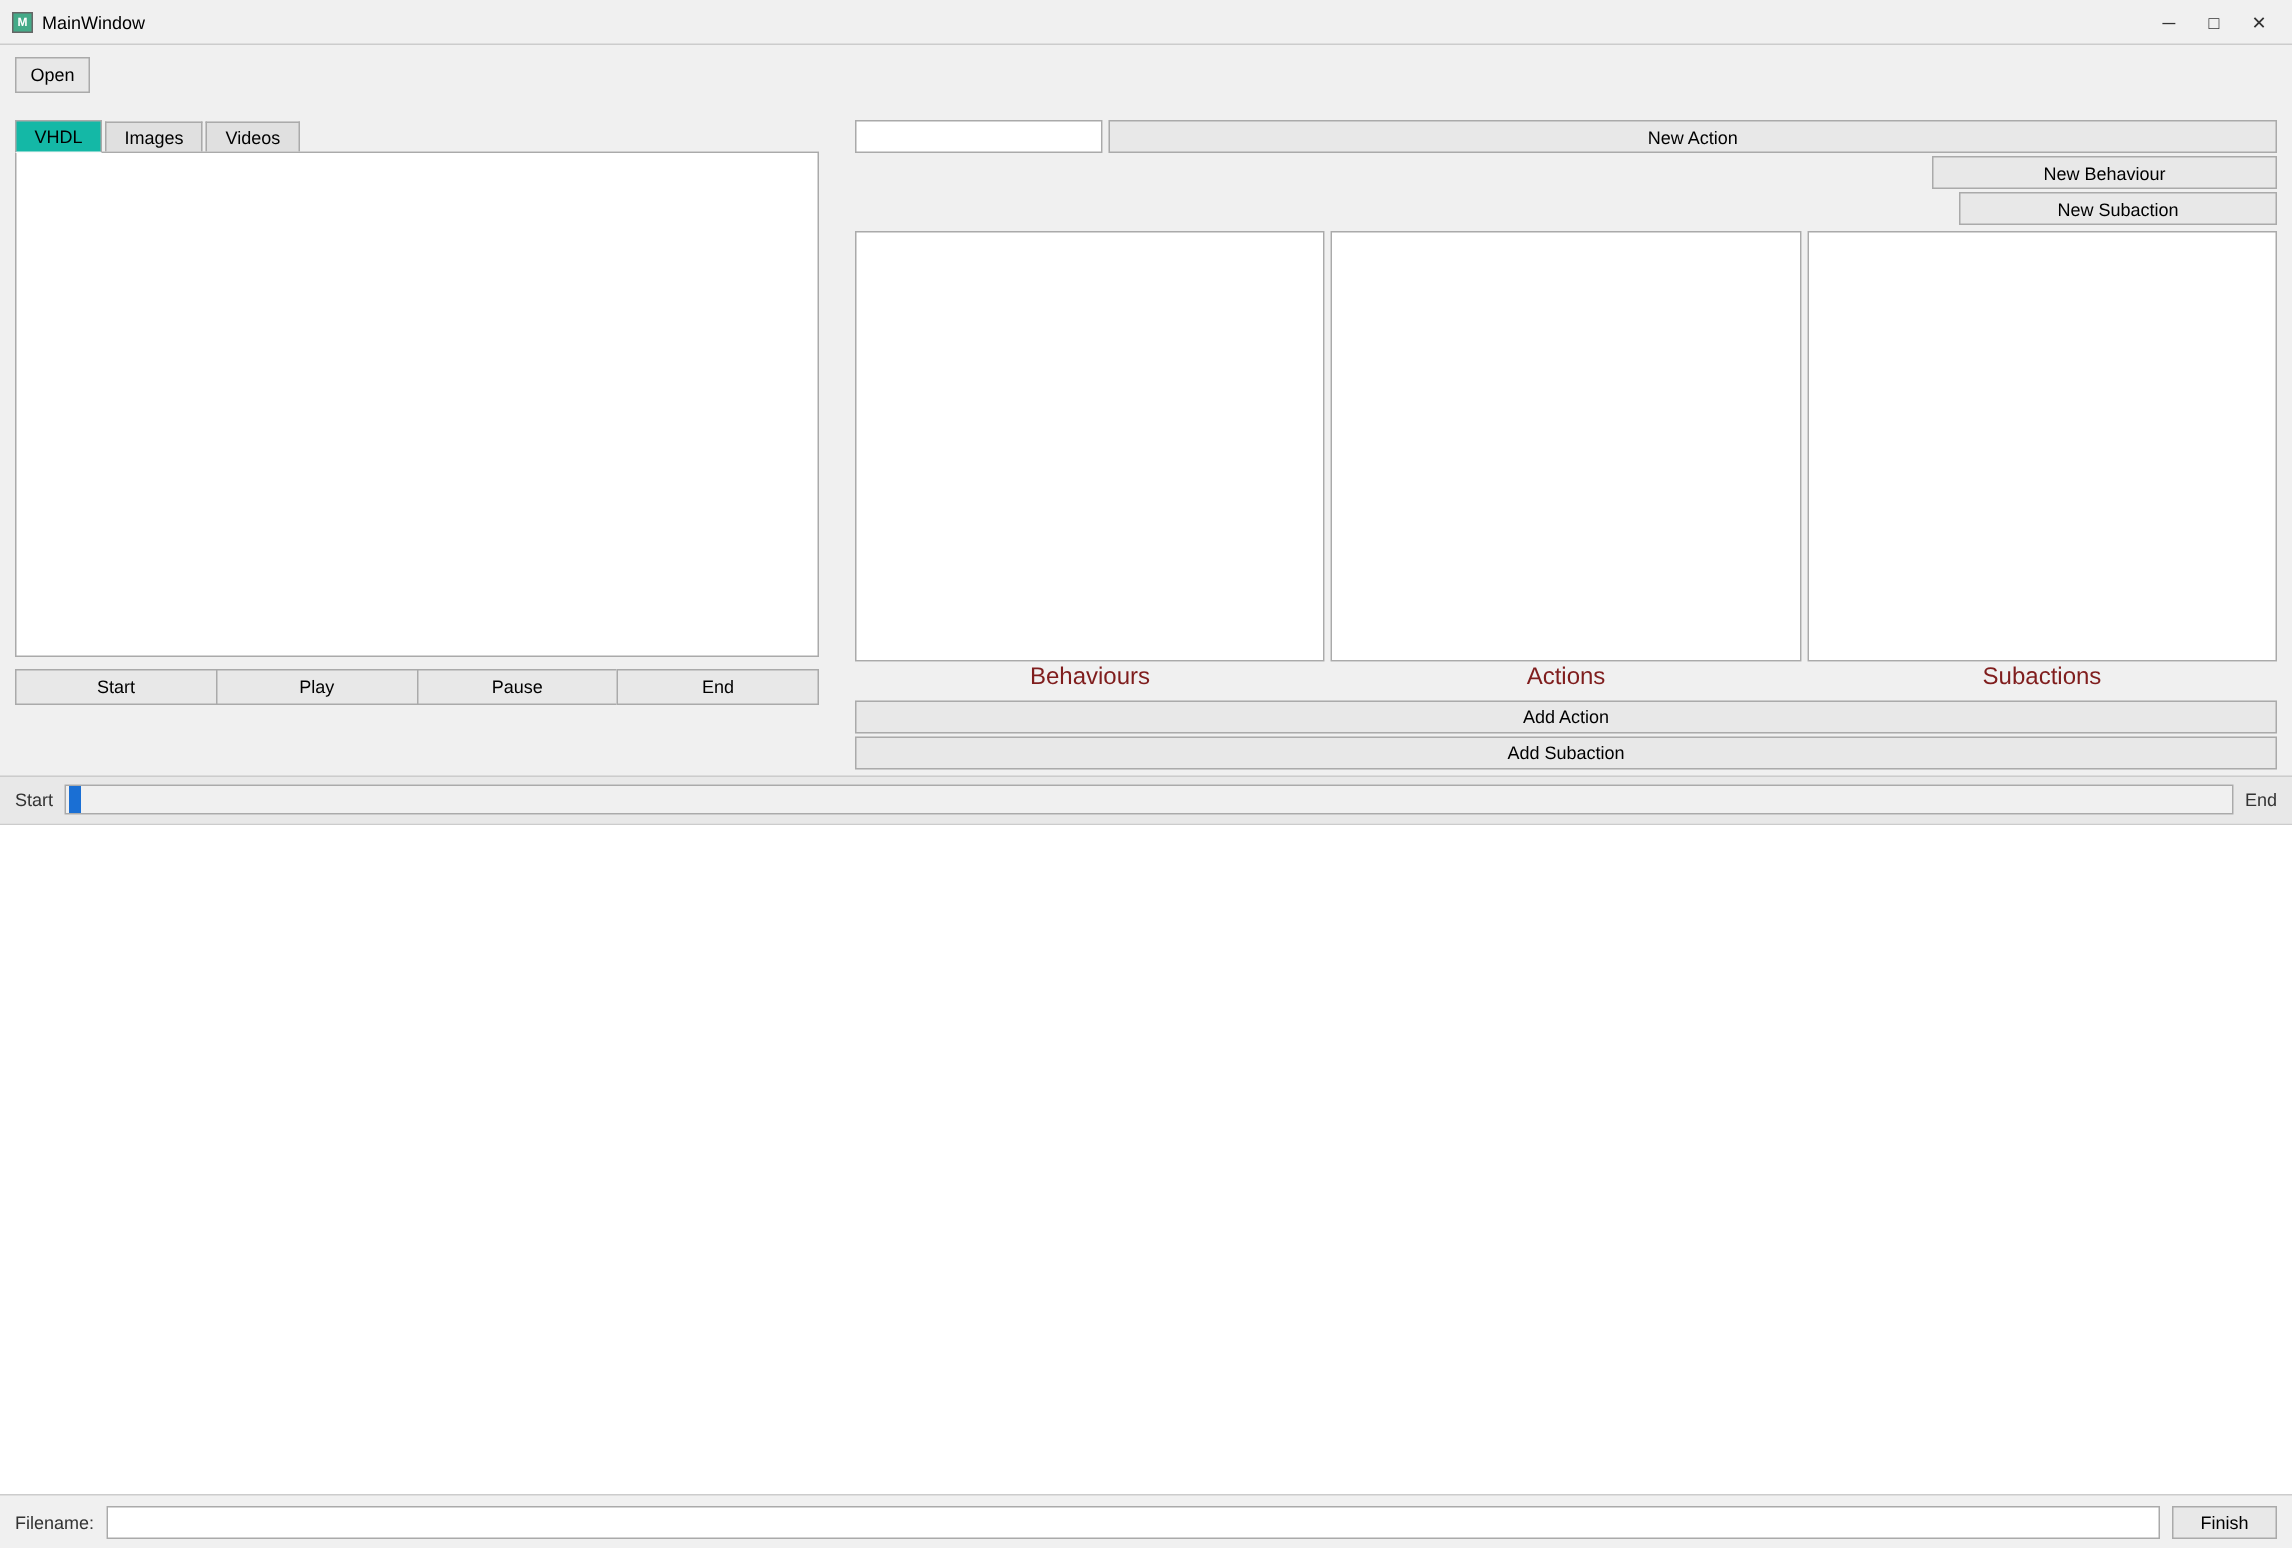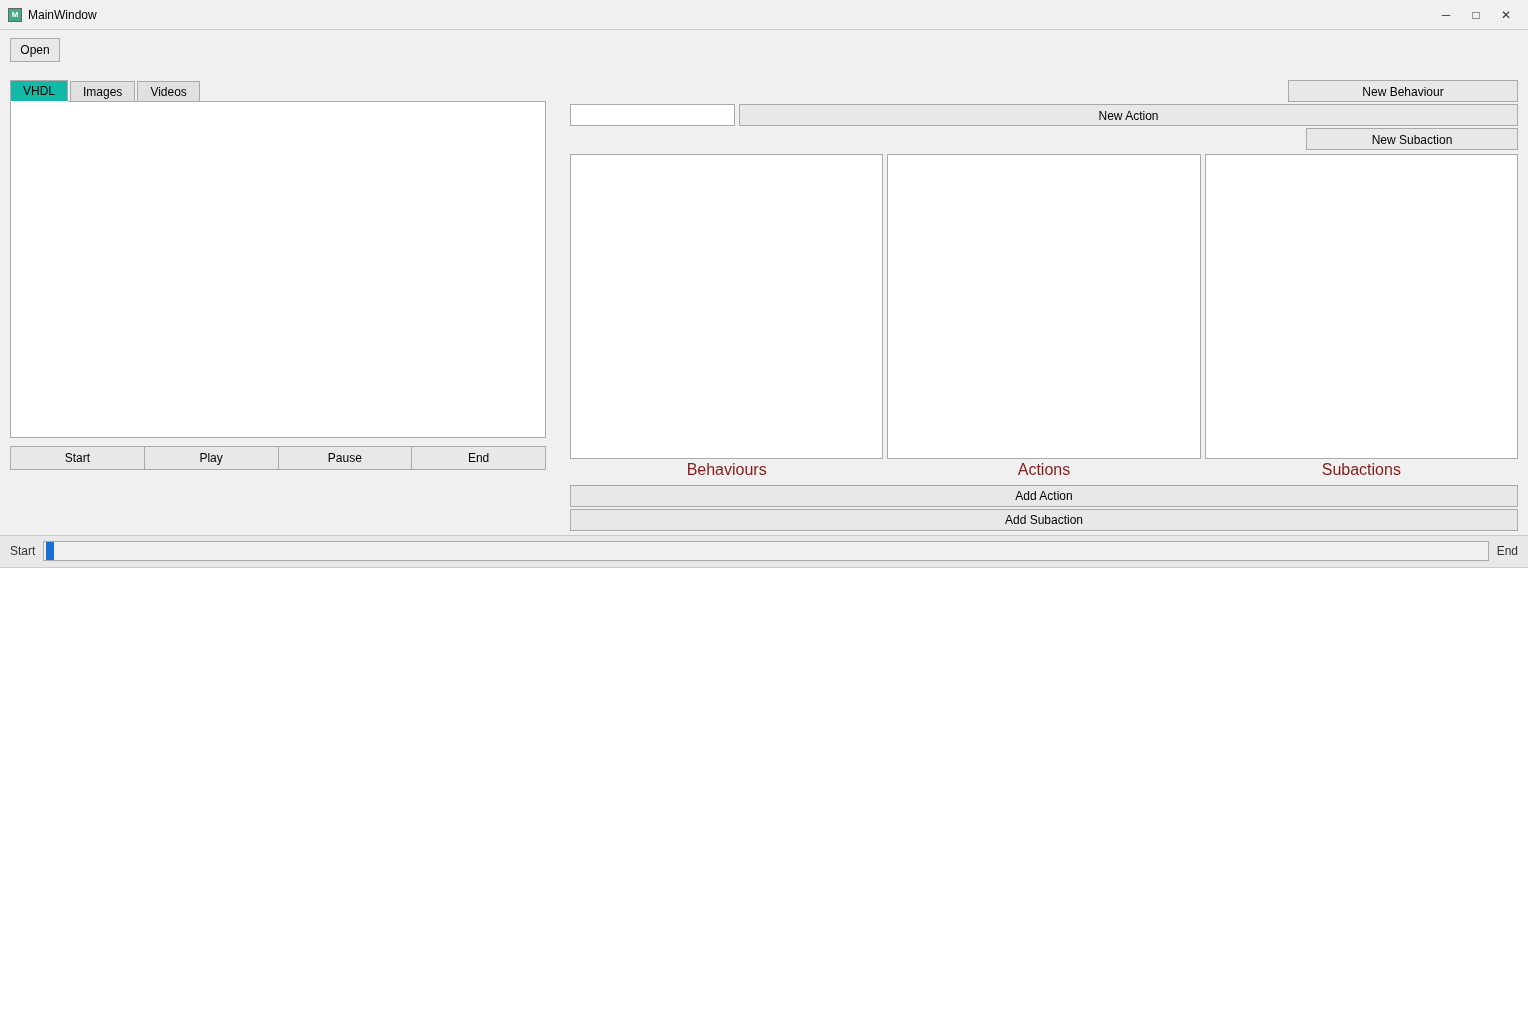--- a/index.html
+++ b/index.html
@@ -335,27 +335,27 @@
         <button class="playback-btn">Play</button>
         <button class="playback-btn">Pause</button>
         <button class="playback-btn">End</button>
       </div>
     </div>
 
     <div class="right-panel">
 
       <div style="display:flex; flex-direction:column; gap:2px; margin-top:10px;">
 
-        <div style="display:flex; justify-content:flex-end;">
-          <button class="action-btn-top" style="width:230px;">New Behaviour</button>
-        </div>
-
         <div style="display:flex; gap:4px; align-items:center;">
           <input class="name-input" type="text" style="flex: 0 0 120px;">
           <button class="action-btn-top" style="flex:1;">New Action</button>
+        </div>
+
+        <div style="display:flex; justify-content:flex-end;">
+          <button class="action-btn-top" style="width:230px;">New Behaviour</button>
         </div>
 
         <div style="display:flex; justify-content:flex-end;">
           <button class="action-btn-top" style="width:212px;">New Subaction</button>
         </div>
       </div>
 
       <div class="list-area">
         <div class="list-box">
           <div class="list-content"></div>
@@ -382,14 +382,19 @@
   <div class="timeline-area">
     <span class="timeline-label">Start</span>
     <div class="timeline-track">
       <div class="timeline-marker"></div>
     </div>
     <span class="timeline-label">End</span>
   </div>
 
   <div class="lower-area"></div>
 
+  <div class="bottom-bar">
+    <span class="filename-label">Filename:</span>
+    <input class="filename-input" type="text" style="">
+    <button class="finish-btn">Finish</button>
+  </div>
 
 </div>
 
 </body></html>

